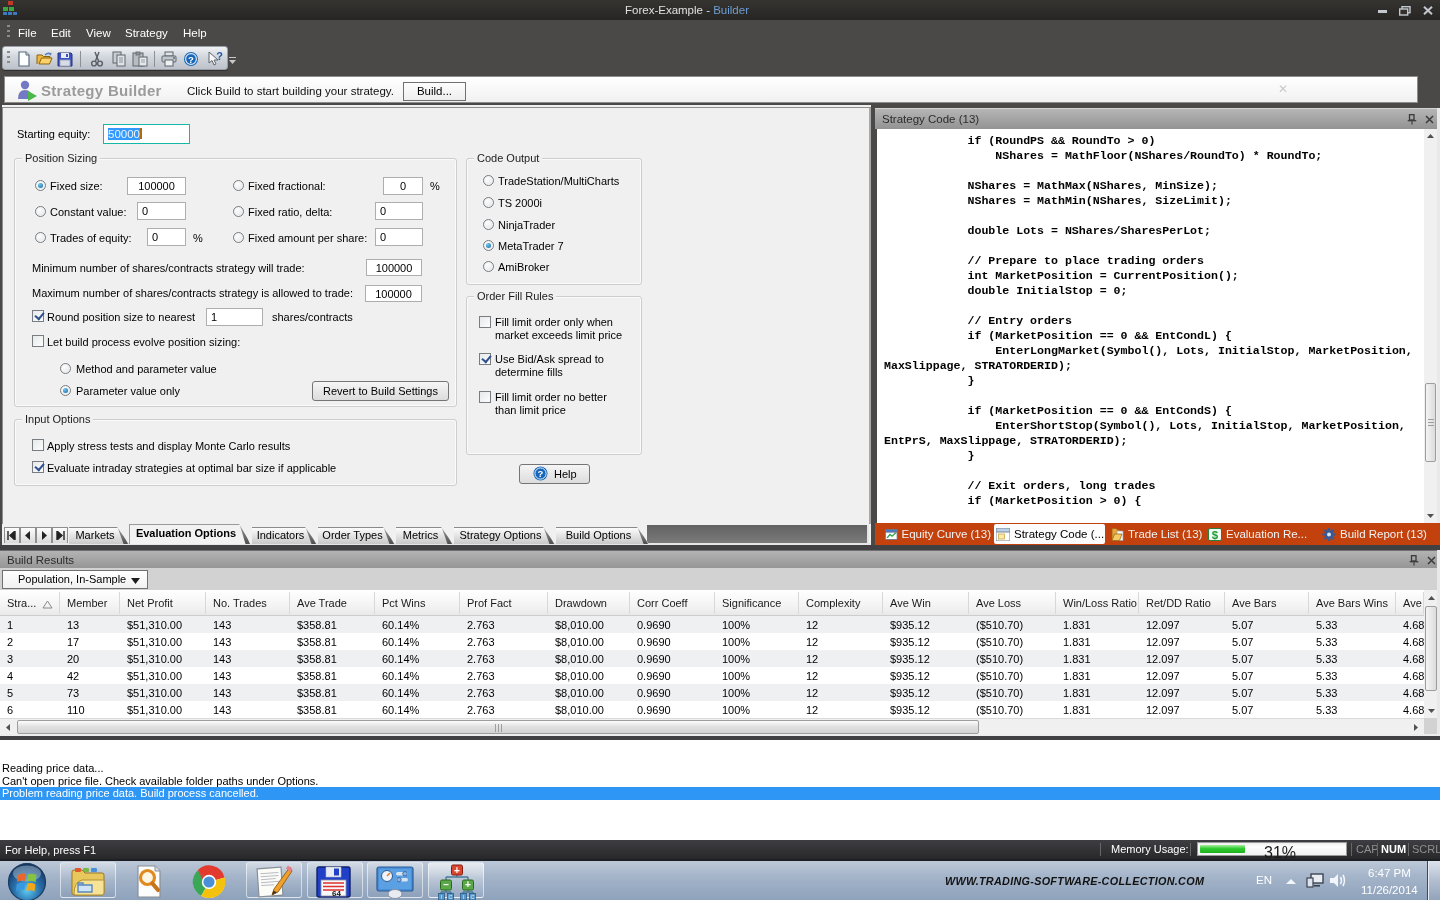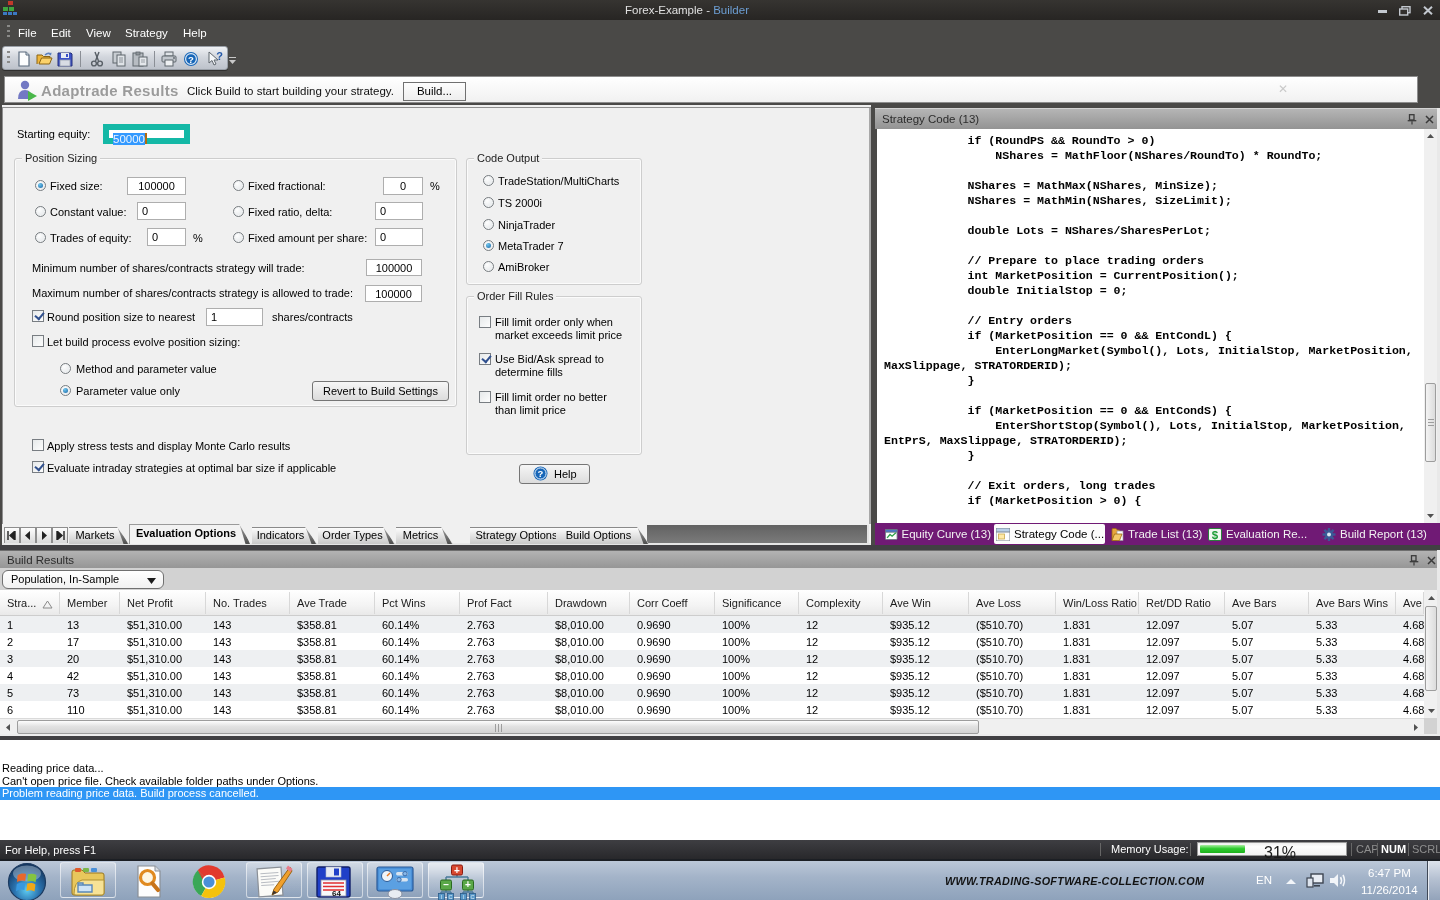--- a/index.html
+++ b/index.html
@@ -42,29 +42,29 @@
 .cb.on::after { content:""; position:absolute; left:2px; top:1px; width:7px; height:4px; border-left:2px solid #31518f; border-bottom:2px solid #31518f; transform:rotate(-50deg); }
 .lbl { position:absolute; font-size:11px; color:#000; white-space:nowrap; line-height:13px; }
 .btn { position:absolute; background:linear-gradient(#f6f6f6,#eaeaea 45%,#dcdcdc); border:1px solid #757575; border-radius:3px; text-align:center; font-size:11px; color:#000; }
 
 
 #leftpanel { position:absolute; left:2px; top:105px; width:869px; height:419px; background:#f0f0f0; }
 #lefttabs { position:absolute; left:2px; top:524px; width:869px; height:21px; background:#f0f0f0; }
 #rightpanel { position:absolute; left:875px; top:108px; width:562px; height:415px; }
 #rphead { position:absolute; left:0; top:0; width:562px; height:21px; background:linear-gradient(#b5b5b5,#939393); border-top:1px solid #d3d3d3; color:#2c2c2c; }
 #code { position:absolute; left:2px; top:21px; width:547px; height:394px; background:#fff; font-family:"Liberation Mono", monospace; font-weight:bold; font-size:11.6px; line-height:15px; white-space:pre; color:#000; overflow:hidden; padding-left:7px; padding-top:4px; }
-#rtabs { position:absolute; left:875px; top:523px; width:565px; height:22px; background:#701a75; color:#f2f2f2; font-size:11.5px; }
+#rtabs { position:absolute; left:875px; top:523px; width:565px; height:22px; background:#c2410c; color:#f2f2f2; font-size:11.5px; }
 .rtab { position:absolute; top:1px; height:20px; display:flex; align-items:center; gap:4px; padding-left:2px; white-space:nowrap; }
 .rtab.activer { background:#fcfcfc; border-radius:2px; color:#000; }
 .sbbtn { position:absolute; left:0; width:13px; height:14px; background:#f0f0f0; display:flex; align-items:center; justify-content:center; }
 
 
 #br { position:absolute; left:0; top:545px; width:1440px; height:195px; background:#d2d2d2; }
 #brhead { position:absolute; left:0; top:5px; width:1440px; height:18px; background:linear-gradient(#b3b3b3,#969696); border-top:1px solid #6e6e6e; color:#2c2c2c; }
-#combo { position:absolute; left:2px; top:25px; width:162px; height:19px; background:linear-gradient(#ffffff,#f1f1f1); border:1px solid #707070; border-radius:6px; font-size:11px; line-height:17px; padding-left:8px; }
+#combo { position:absolute; left:2px; top:25px; width:146px; height:19px; background:linear-gradient(#ffffff,#f1f1f1); border:1px solid #707070; border-radius:0; font-size:11px; line-height:17px; padding-left:15px; }
 #thead { position:absolute; left:0; top:45px; width:1424px; height:26px; background:linear-gradient(#ffffff,#f4f4f4 60%,#e9e9e9); border-bottom:1px solid #cdcdcd; }
 .th { position:absolute; top:7px; font-size:11px; color:#1a1a1a; white-space:nowrap; }
 .thsep { position:absolute; top:2px; width:1px; height:22px; background:#d8d8d8; }
 .trow { position:absolute; left:0; width:1424px; height:17px; }
 .td { position:absolute; top:3px; font-size:11px; white-space:nowrap; }
 
 
 #out { position:absolute; left:0; top:740px; width:1440px; height:100px; background:#fff; }
 #outhead { position:absolute; left:0; top:2px; width:1440px; height:17px; background:linear-gradient(#b3b3b3,#969696); color:#2c2c2c; }
 
@@ -181,34 +181,34 @@
       </svg>
 </div>
 
 <div id="bannerrow">
   <div id="banner">
     <svg class="abs" style="left:11px;top:2px" width="23" height="23" viewBox="0 0 23 23">
       <circle cx="9" cy="6" r="4.2" fill="#7379c4"></circle>
       <path d="M2 20 Q2 11 9 11 Q16 11 16 20 Z" fill="#7379c4"></path>
       <path d="M12 12 L21 17 L12 22 Z" fill="#49b749"></path>
     </svg>
-    <div id="brandtxt">Adaptrade Results</div>
+    <div id="brandtxt">Strategy Builder</div>
     <div id="bannermsg">Click Build to start building your strategy.</div>
     <div id="buildbtn">Build...</div>
     <div id="bannerx">✕</div>
   </div>
 </div>
 
 <div id="leftpanel">
 
   <div class="abs" style="left:0;top:2px;width:869px;height:1px;background:#8f8f8f"></div>
   <div class="abs" style="left:0;top:3px;width:1px;height:416px;background:#8f8f8f"></div>
   <div class="abs" style="left:867px;top:3px;width:2px;height:416px;background:#a8a8a8"></div>
   <div class="lbl" style="left:15px;top:23px">Starting equity:</div>
-  <div class="tb" style="left:101px;top:19px;width:87px;height:20px;border:6px solid #14b8a6;line-height:17px;font-size:11.5px"><span style="background:#3399ff;color:#eaf4fe">50000</span><span style="display:inline-block;width:2px;height:11px;background:#b06a10;vertical-align:-1px"></span></div>
+  <div class="tb" style="left:101px;top:19px;width:87px;height:20px;border:1px solid #14b8a6;line-height:17px;font-size:11.5px"><span style="background:#3399ff;color:#eaf4fe">50000</span><span style="display:inline-block;width:2px;height:11px;background:#b06a10;vertical-align:-1px"></span></div>
 
   <div class="gb" style="left:12px;top:53px;width:443px;height:249px">
     <div class="gblabel" style="left:7px">Position Sizing</div>
   </div>
   <div class="radio sel" style="left:33px;top:75px"></div>
   <div class="lbl" style="left:48px;top:75px">Fixed size:</div>
   <div class="tb" style="left:125px;top:72px;width:59px;height:18px;text-align:center">100000</div>
   <div class="radio" style="left:33px;top:101px"></div>
   <div class="lbl" style="left:48px;top:101px">Constant value:</div>
   <div class="tb" style="left:135px;top:97px;width:49px;height:18px">0</div>
@@ -240,20 +240,23 @@
 
   <div class="cb" style="left:30px;top:230px"></div>
   <div class="lbl" style="left:45px;top:231px">Let build process evolve position sizing:</div>
 
   <div class="radio" style="left:58px;top:258px"></div>
   <div class="lbl" style="left:74px;top:258px">Method and parameter value</div>
   <div class="radio sel" style="left:58px;top:280px"></div>
   <div class="lbl" style="left:74px;top:280px">Parameter value only</div>
   <div class="btn" style="left:310px;top:276px;width:137px;height:20px;line-height:18px">Revert to Build Settings</div>
 
+  <div class="gb" style="left:12px;top:314px;width:443px;height:67px">
+    <div class="gblabel" style="left:7px">Input Options</div>
+  </div>
   <div class="cb" style="left:30px;top:334px"></div>
   <div class="lbl" style="left:45px;top:335px">Apply stress tests and display Monte Carlo results</div>
   <div class="cb on" style="left:30px;top:356px"></div>
   <div class="lbl" style="left:45px;top:357px">Evaluate intraday strategies at optimal bar size if applicable</div>
 
   <div class="gb" style="left:464px;top:53px;width:176px;height:127px">
     <div class="gblabel" style="left:7px">Code Output</div>
   </div>
   <div class="radio" style="left:481px;top:70px"></div>
   <div class="lbl" style="left:496px;top:70px">TradeStation/MultiCharts</div>
@@ -305,21 +308,21 @@
         <svg width="10" height="9" viewBox="0 0 10 9">
           <path d="M9 0 V9 M2 0 L7 4.5 L2 9 Z" stroke="#222" stroke-width="1.4" fill="#222"></path>
         </svg>
       </div>
   <div id="tabsbg"></div>
   <div class="abs" style="left:0;top:19px;width:869px;height:2px;background:#e6e6e6"></div>
   <div class="tab" style="left:67px;width:60px">Markets</div>
   <div class="tab" style="left:250px;width:65px">Indicators</div>
   <div class="tab" style="left:316px;width:77px">Order Types</div>
   <div class="tab" style="left:394px;width:57px">Metrics</div>
-  <div class="tab" style="left:468px;width:101px">Strategy Options</div>
+  <div class="tab" style="left:452px;width:101px">Strategy Options</div>
   <div class="tab" style="left:554px;width:93px">Build Options</div>
   <div class="tab active" style="left:127px;width:122px">Evaluation Options</div>
 </div>
 
 <div id="rightpanel">
   <div id="rphead">
     <div style="position:absolute;left:7px;top:4px;font-size:11.5px">Strategy Code (13)</div>
     <svg class="abs" style="left:532px;top:5px" width="10" height="11" viewBox="0 0 10 11">
           <rect x="2.5" y="0.7" width="4.5" height="5.3" fill="none" stroke="#3a3a3a" stroke-width="1.3"></rect>
           <path d="M0.7 6.7 H9.3" stroke="#3a3a3a" stroke-width="1.3"></path>

